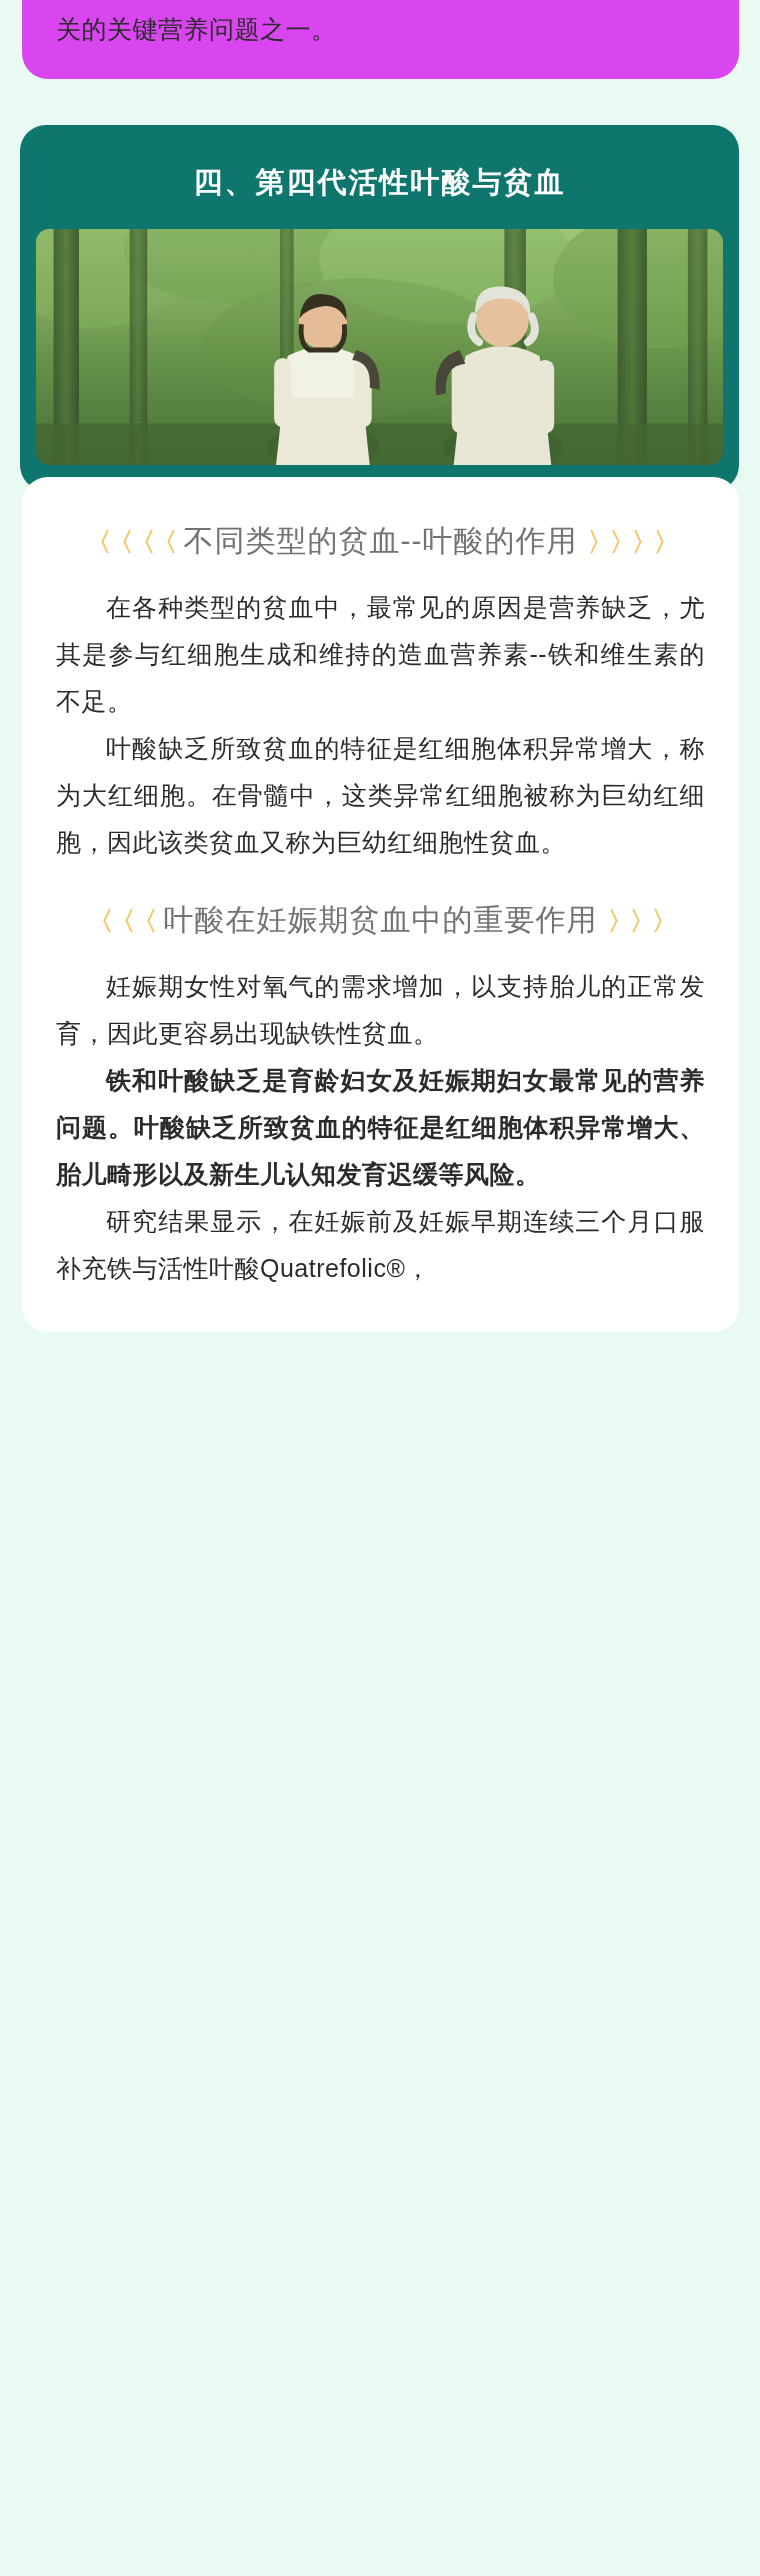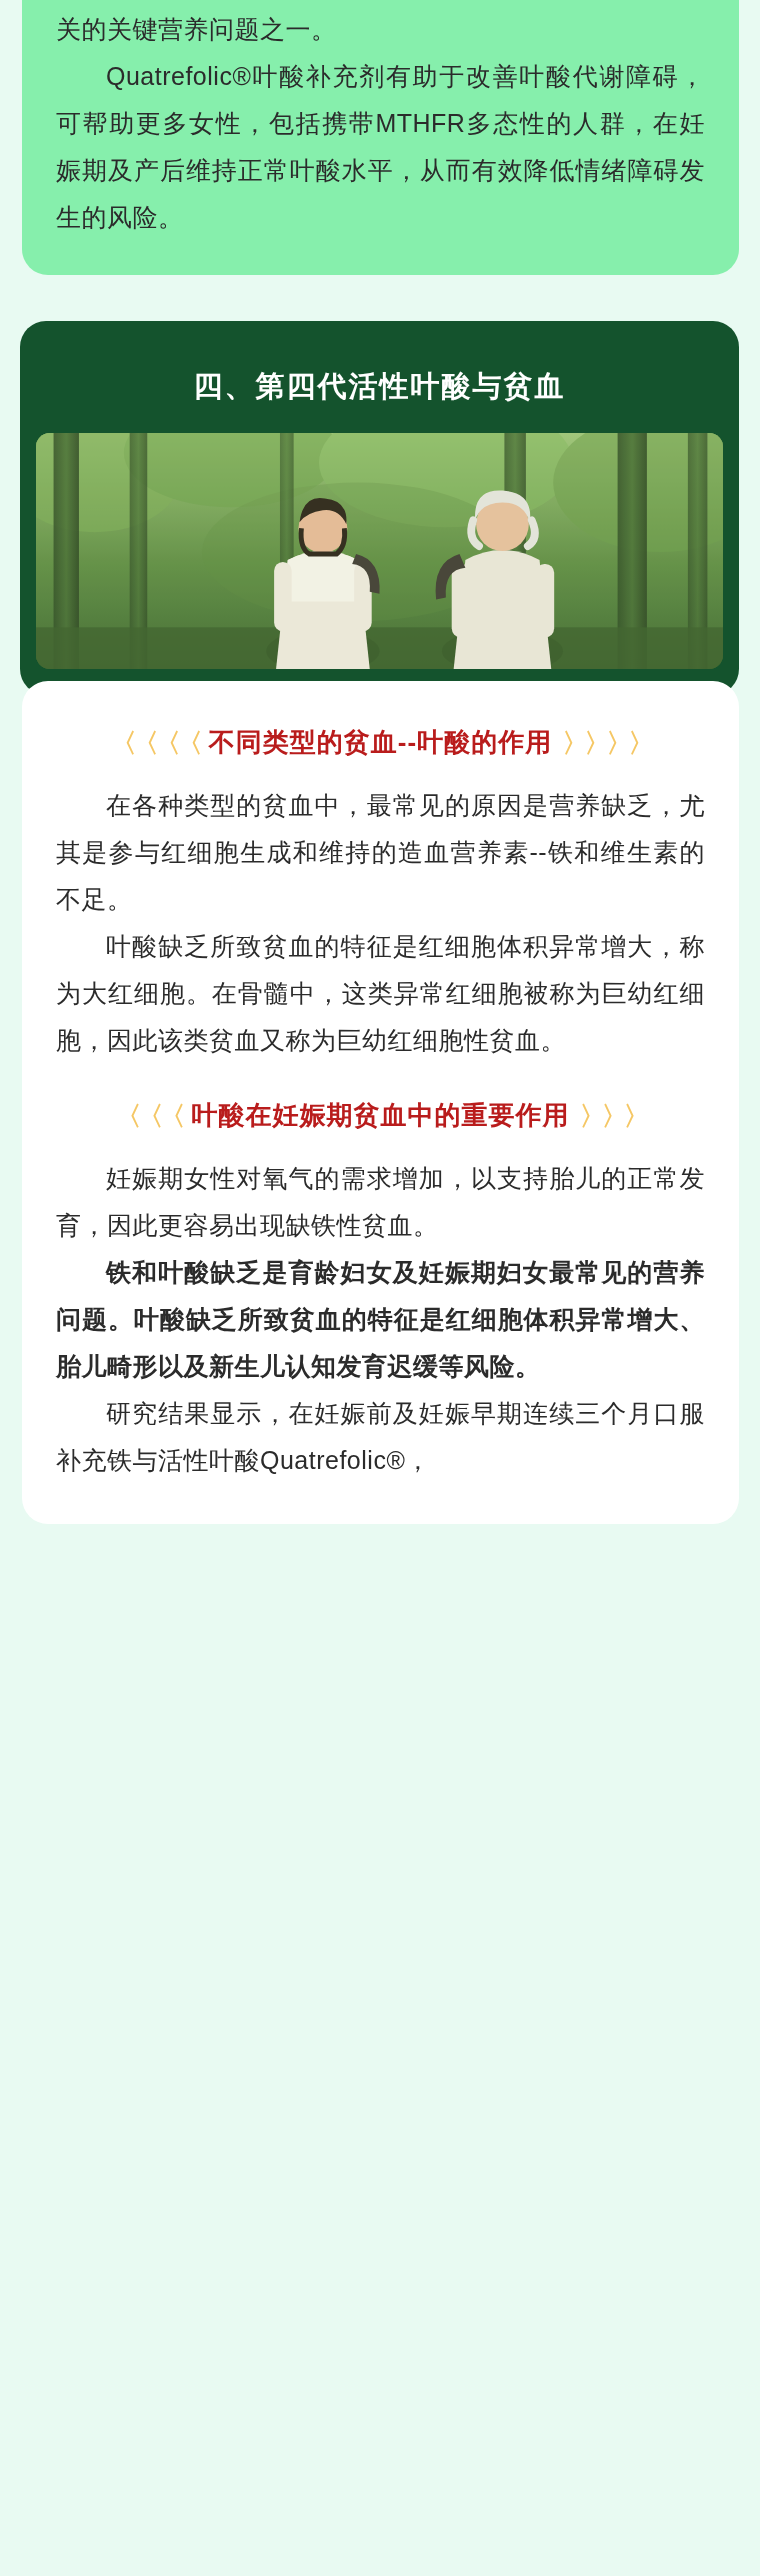--- a/index.html
+++ b/index.html
@@ -10,24 +10,24 @@
   }
   body {
     width: 761px;
     min-height: 2576px;
     position: relative;
     overflow-x: hidden;
   }
 
   
   .card {
-    background: #86efac;
+    background: #d946ef;
     border-radius: 26px;
     margin: 0 22px;
-    padding: 26px 34px 34px 34px;
+    padding: 26px 34px 26px 34px;
     position: relative;
   }
 
   
   .top-card {
     border-radius: 0 0 26px 26px;
     padding-top: 6px;
   }
 
   p.body {
@@ -37,23 +37,23 @@
     letter-spacing: 0.5px;
     text-align: justify;
     text-justify: inter-ideograph;
   }
   p.body.indent { text-indent: 50px; }
   p.body.bold { font-weight: bold; }
 
   
   .green-panel {
     margin: 46px 22px 0 20px;
-    background: #14532d;
+    background: #0f766e;
     border-radius: 26px;
-    padding: 16px 0 26px 0;
+    padding: 8px 0 26px 0;
     overflow: hidden;
   }
   .green-title {
     color: #ffffff;
     font-size: 29px;
     font-weight: bold;
     text-align: center;
     letter-spacing: 2px;
     padding: 30px 0 26px 0;
   }
@@ -85,23 +85,23 @@
     padding: 34px 0 22px 0;
   }
   .sub-head .chev {
     color: #f5c765;
     font-size: 26px;
     font-weight: bold;
     letter-spacing: -4px;
     line-height: 1;
   }
   .sub-head .txt {
-    color: #b91c1c;
-    font-size: 26px;
-    font-weight: bold;
+    color: #737373;
+    font-size: 30px;
+    font-weight: normal;
     letter-spacing: 1px;
     white-space: nowrap;
   }
 
   
   .circle-icon {
     float: right;
     width: 147px;
     height: 147px;
     border-radius: 50%;
@@ -112,23 +112,20 @@
   }
   .circle-icon svg { position: absolute; top: 30px; left: 26px; }
 
   .clearfix::after { content: ""; display: block; clear: both; }
 </style>
 </head>
 <body>
 
 <div class="card top-card">
   <p class="body">关的关键营养问题之一。</p>
-  <p class="body indent">
-    <span>Quatrefolic®叶酸补充剂有助于改善叶酸代谢障碍，可帮助更多女性，包括携带MTHFR多态性的人群，在妊娠期及产后维持正常叶酸水平，从而有效降低情绪障碍发生的风险。</span>
-  </p>
 </div>
 
 <div class="green-panel">
   <div class="green-title">四、第四代活性叶酸与贫血</div>
 
   <div class="hero">
     <svg viewBox="0 0 704 238" preserveAspectRatio="none">
       <defs>
         <linearGradient id="sky" x1="0" y1="0" x2="0" y2="1">
           <stop offset="0%" stop-color="#9fc47a"></stop>

